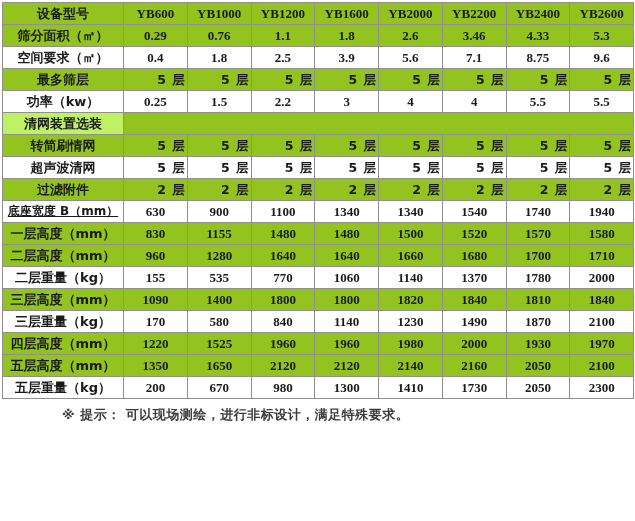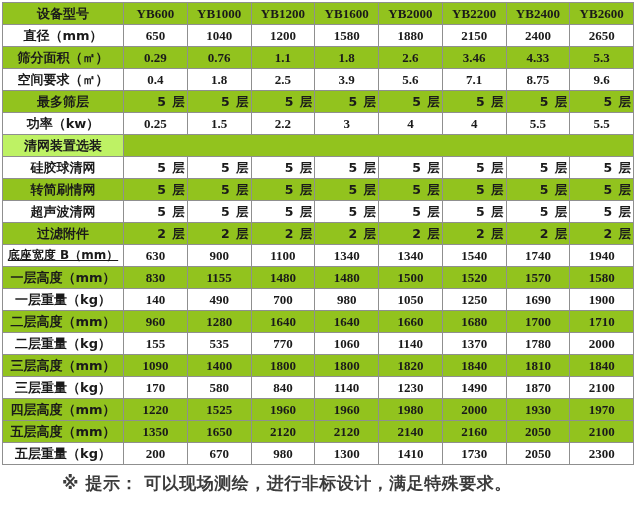--- a/index.html
+++ b/index.html
@@ -72,21 +72,21 @@
   }
   td.section-fill {
     background: #92c31e;
     border-left: 1px solid #8f8f8f;
   }
 
   .footer-note {
     margin: 7px 0 0 0;
     padding-left: 62px;
     font-family: "DejaVu Sans", "Liberation Sans", sans-serif;
-    font-size: 17px;
+    font-size: 13px;
     font-weight: bold;
     color: #3b3b3b;
     letter-spacing: 0.5px;
     white-space: nowrap;
   }
 </style>
 </head>
 <body>
 
 <div id="spec-sheet">
@@ -108,31 +108,20 @@
           <td class="label">设备型号</td>
           <td class="val">YB600</td>
           <td class="val">YB1000</td>
           <td class="val">YB1200</td>
           <td class="val">YB1600</td>
           <td class="val">YB2000</td>
           <td class="val">YB2200</td>
           <td class="val">YB2400</td>
           <td class="val">YB2600</td>
         </tr>
-        <tr class="white">
-          <td class="label">直径（mm）</td>
-          <td class="val">650</td>
-          <td class="val">1040</td>
-          <td class="val">1200</td>
-          <td class="val">1580</td>
-          <td class="val">1880</td>
-          <td class="val">2150</td>
-          <td class="val">2400</td>
-          <td class="val">2650</td>
-        </tr>
         <tr class="green">
           <td class="label">筛分面积（㎡）</td>
           <td class="val">0.29</td>
           <td class="val">0.76</td>
           <td class="val">1.1</td>
           <td class="val">1.8</td>
           <td class="val">2.6</td>
           <td class="val">3.46</td>
           <td class="val">4.33</td>
           <td class="val">5.3</td>
@@ -167,31 +156,20 @@
           <td class="val">3</td>
           <td class="val">4</td>
           <td class="val">4</td>
           <td class="val">5.5</td>
           <td class="val">5.5</td>
         </tr>
         <tr>
           <td class="label section-label">清网装置选装</td>
           <td class="section-fill" colspan="8"></td>
         </tr>
-        <tr class="white">
-          <td class="label">硅胶球清网</td>
-          <td class="val cjk">5 层</td>
-          <td class="val cjk">5 层</td>
-          <td class="val cjk">5 层</td>
-          <td class="val cjk">5 层</td>
-          <td class="val cjk">5 层</td>
-          <td class="val cjk">5 层</td>
-          <td class="val cjk">5 层</td>
-          <td class="val cjk">5 层</td>
-        </tr>
         <tr class="green">
           <td class="label">转简刷情网</td>
           <td class="val cjk">5 层</td>
           <td class="val cjk">5 层</td>
           <td class="val cjk">5 层</td>
           <td class="val cjk">5 层</td>
           <td class="val cjk">5 层</td>
           <td class="val cjk">5 层</td>
           <td class="val cjk">5 层</td>
           <td class="val cjk">5 层</td>
@@ -233,31 +211,20 @@
           <td class="label">一层高度（mm）</td>
           <td class="val">830</td>
           <td class="val">1155</td>
           <td class="val">1480</td>
           <td class="val">1480</td>
           <td class="val">1500</td>
           <td class="val">1520</td>
           <td class="val">1570</td>
           <td class="val">1580</td>
         </tr>
-        <tr class="white">
-          <td class="label">一层重量（kg）</td>
-          <td class="val">140</td>
-          <td class="val">490</td>
-          <td class="val">700</td>
-          <td class="val">980</td>
-          <td class="val">1050</td>
-          <td class="val">1250</td>
-          <td class="val">1690</td>
-          <td class="val">1900</td>
-        </tr>
         <tr class="green">
           <td class="label">二层高度（mm）</td>
           <td class="val">960</td>
           <td class="val">1280</td>
           <td class="val">1640</td>
           <td class="val">1640</td>
           <td class="val">1660</td>
           <td class="val">1680</td>
           <td class="val">1700</td>
           <td class="val">1710</td>

